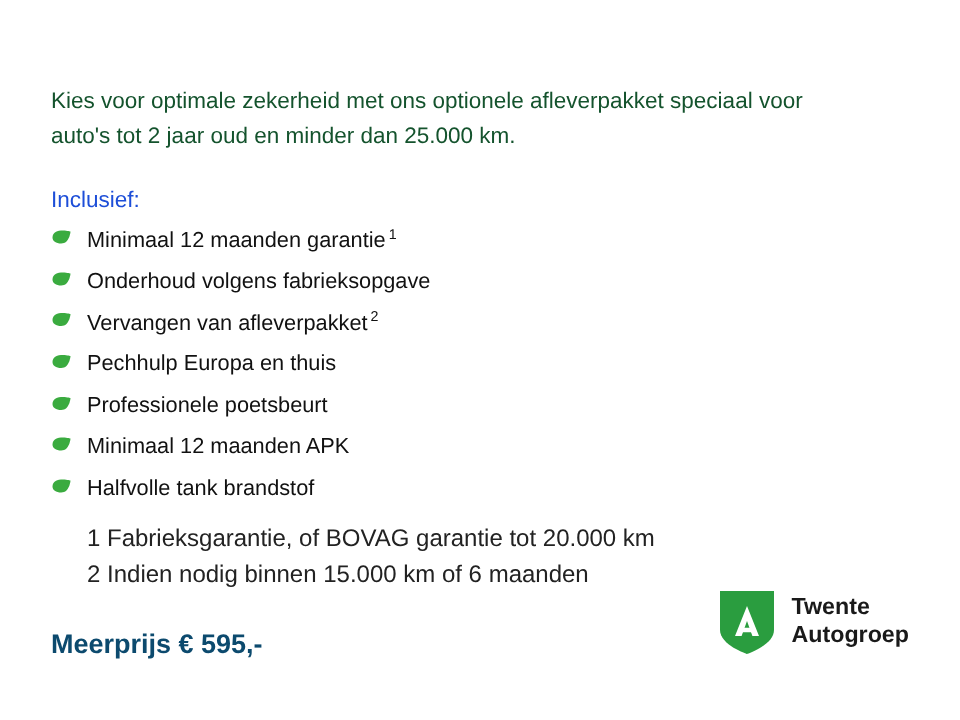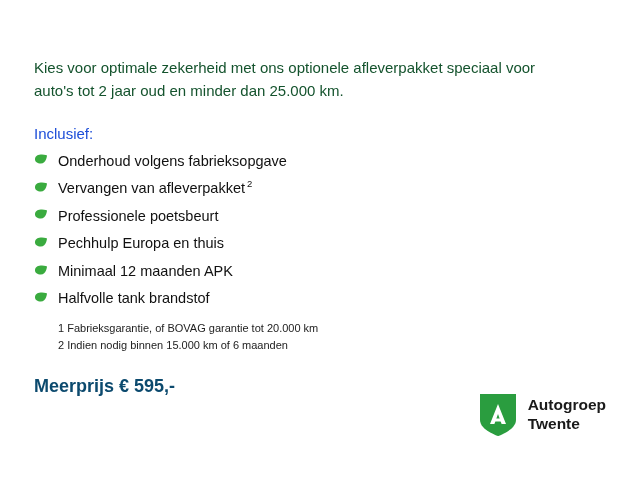--- a/index.html
+++ b/index.html
@@ -65,21 +65,21 @@
     top: -1px;
   }
   .bullet svg { display: block; }
   .feat-text sup {
     font-size: 9.5px;
     vertical-align: super;
     margin-left: 2px;
   }
   .footnotes {
     margin: 10px 0 0 24px;
-    font-size: 11px;
+    font-size: 16px;
     color: #222222;
     line-height: 1.55;
   }
   .price {
     margin: 22px 0 0 0;
     font-size: 18px;
     font-weight: bold;
     color: #0c4a6e;
   }
   .logo {
@@ -112,45 +112,53 @@
 
   <div class="inclusief">Inclusief:</div>
 
   <ul class="features">
     <li>
       <span class="bullet">
         <svg viewBox="0 0 14 10" width="14" height="10" xmlns="http://www.w3.org/2000/svg">
           <path d="M1 5.2 C1 1.8 4.2 0.6 8 0.6 C11 0.6 13 1.4 13 1.4 C13 1.4 12.4 9.4 6.8 9.4 C3.2 9.4 1 7.8 1 5.2 Z" fill="#3aab3f"></path>
         </svg>
       </span>
+      <span class="feat-text"><span>Minimaal 12 maanden garantie</span><sup>1</sup></span>
+    </li>
+    <li>
+      <span class="bullet">
+        <svg viewBox="0 0 14 10" width="14" height="10" xmlns="http://www.w3.org/2000/svg">
+          <path d="M1 5.2 C1 1.8 4.2 0.6 8 0.6 C11 0.6 13 1.4 13 1.4 C13 1.4 12.4 9.4 6.8 9.4 C3.2 9.4 1 7.8 1 5.2 Z" fill="#3aab3f"></path>
+        </svg>
+      </span>
       <span class="feat-text"><span>Onderhoud volgens fabrieksopgave</span><sup></sup></span>
     </li>
     <li>
       <span class="bullet">
         <svg viewBox="0 0 14 10" width="14" height="10" xmlns="http://www.w3.org/2000/svg">
           <path d="M1 5.2 C1 1.8 4.2 0.6 8 0.6 C11 0.6 13 1.4 13 1.4 C13 1.4 12.4 9.4 6.8 9.4 C3.2 9.4 1 7.8 1 5.2 Z" fill="#3aab3f"></path>
         </svg>
       </span>
       <span class="feat-text"><span>Vervangen van afleverpakket</span><sup>2</sup></span>
     </li>
     <li>
       <span class="bullet">
         <svg viewBox="0 0 14 10" width="14" height="10" xmlns="http://www.w3.org/2000/svg">
           <path d="M1 5.2 C1 1.8 4.2 0.6 8 0.6 C11 0.6 13 1.4 13 1.4 C13 1.4 12.4 9.4 6.8 9.4 C3.2 9.4 1 7.8 1 5.2 Z" fill="#3aab3f"></path>
         </svg>
       </span>
-      <span class="feat-text"><span>Professionele poetsbeurt</span><sup></sup></span>
+      <span class="feat-text"><span>Pechhulp Europa en thuis</span><sup></sup></span>
     </li>
     <li>
       <span class="bullet">
         <svg viewBox="0 0 14 10" width="14" height="10" xmlns="http://www.w3.org/2000/svg">
           <path d="M1 5.2 C1 1.8 4.2 0.6 8 0.6 C11 0.6 13 1.4 13 1.4 C13 1.4 12.4 9.4 6.8 9.4 C3.2 9.4 1 7.8 1 5.2 Z" fill="#3aab3f"></path>
         </svg>
       </span>
-      <span class="feat-text"><span>Pechhulp Europa en thuis</span><sup></sup></span>
+      <span class="feat-text"><span>Professionele poetsbeurt</span><sup></sup></span>
     </li>
     <li>
       <span class="bullet">
         <svg viewBox="0 0 14 10" width="14" height="10" xmlns="http://www.w3.org/2000/svg">
           <path d="M1 5.2 C1 1.8 4.2 0.6 8 0.6 C11 0.6 13 1.4 13 1.4 C13 1.4 12.4 9.4 6.8 9.4 C3.2 9.4 1 7.8 1 5.2 Z" fill="#3aab3f"></path>
         </svg>
       </span>
       <span class="feat-text"><span>Minimaal 12 maanden APK</span><sup></sup></span>
     </li>
     <li>
@@ -172,18 +180,18 @@
 
   <div class="logo">
     <span class="logo-mark">
       <svg viewBox="0 0 40 46" width="40" height="46" xmlns="http://www.w3.org/2000/svg">
         <path d="M2 2 H38 V28 C38 38 20 44 20 44 C20 44 2 38 2 28 Z" fill="#2a9d3f"></path>
         <path d="M20 12 L28 32 H23.6 L20 22 L16.4 32 H12 Z" fill="#ffffff"></path>
         <rect x="15.5" y="26.5" width="9" height="3" fill="#ffffff"></rect>
       </svg>
     </span>
     <span class="logo-text">
+      <div>Twente</div>
       <div>Autogroep</div>
-      <div>Twente</div>
     </span>
   </div>
 
 </div>
 
 </body></html>

